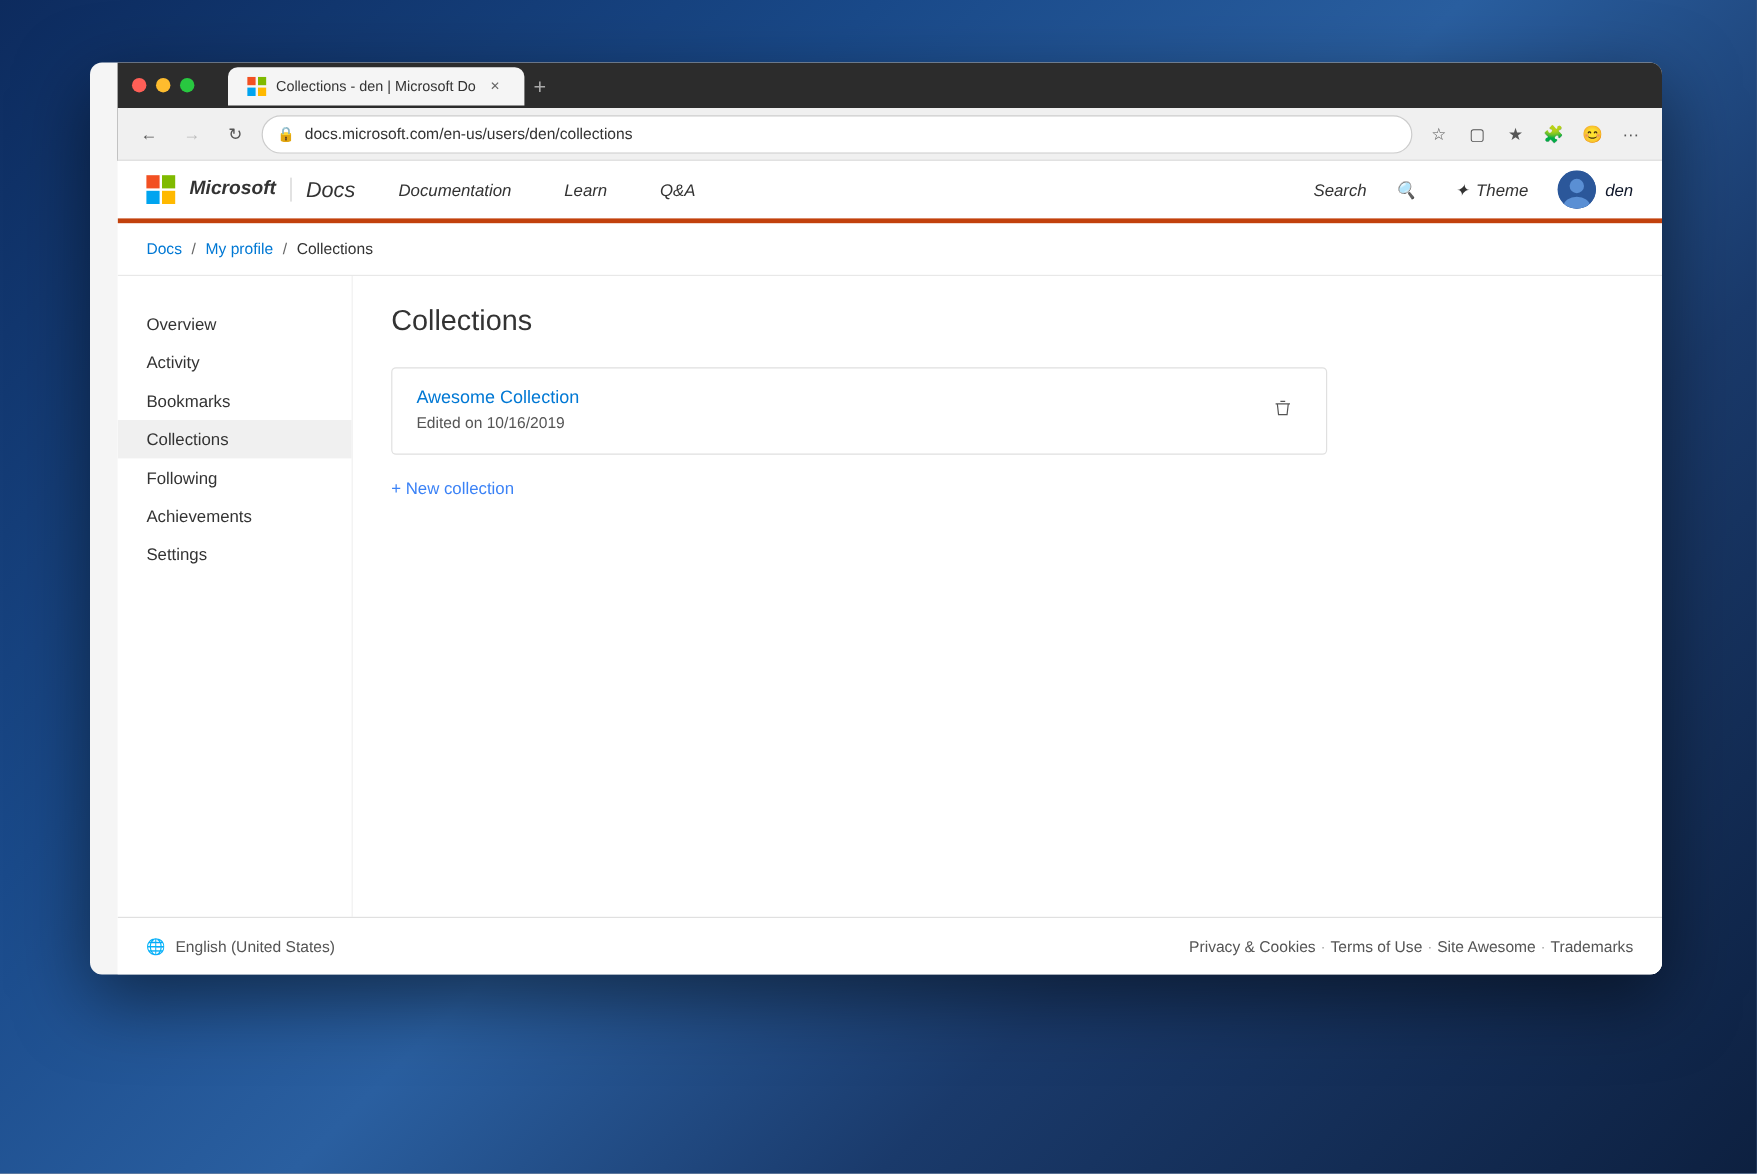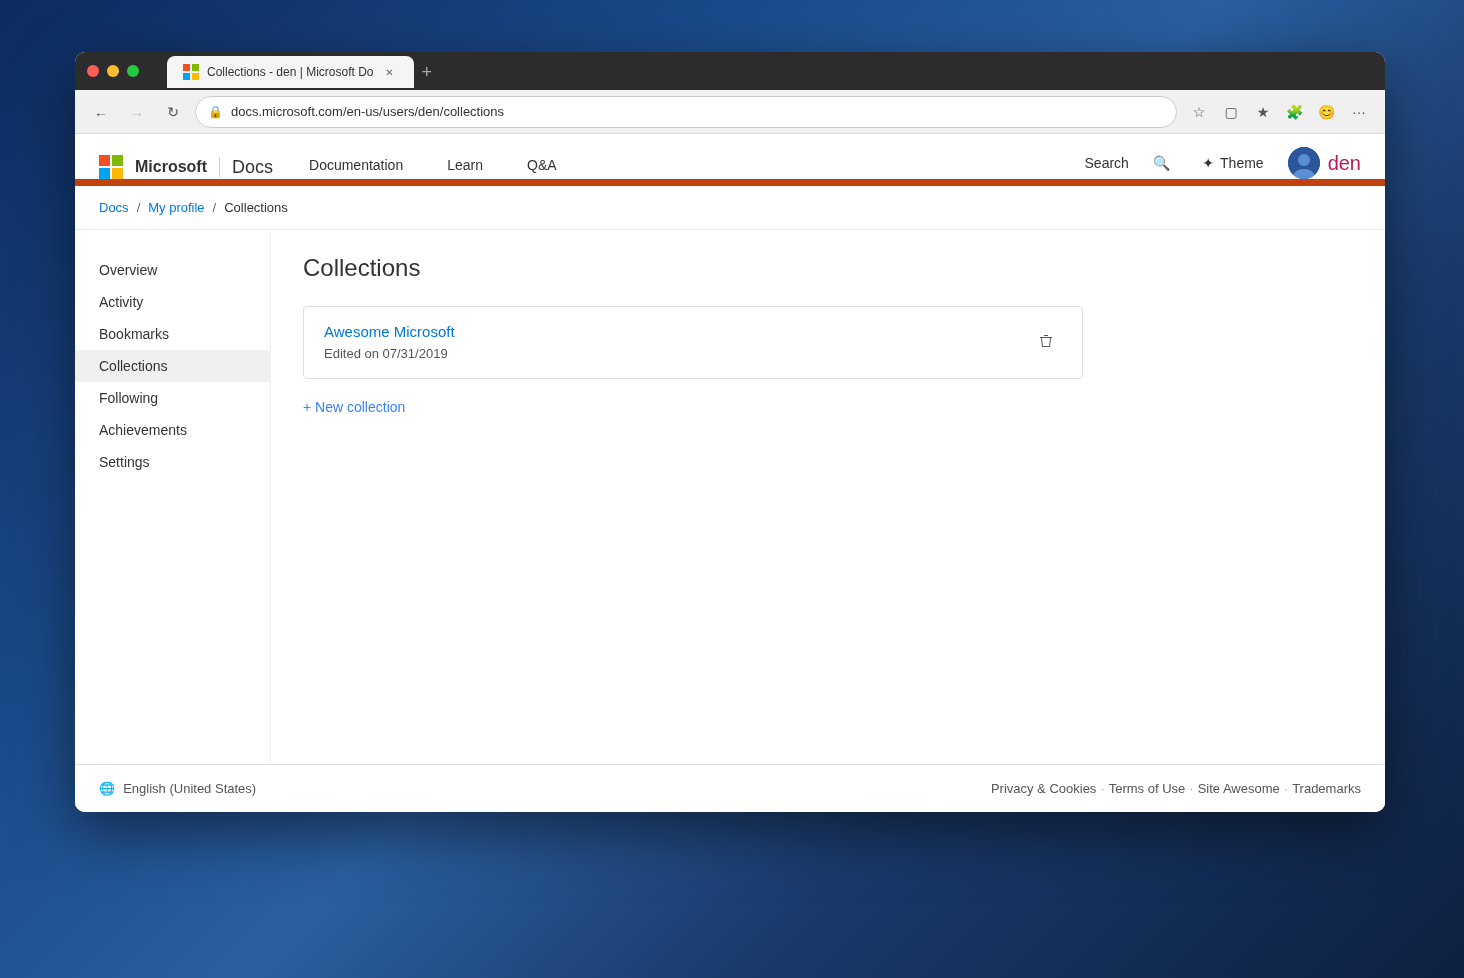--- a/index.html
+++ b/index.html
@@ -25,20 +25,21 @@
       top: 52px;
       left: 75px;
       width: 1310px;
       height: 760px;
       background: #f5f5f5;
       border-radius: 10px;
       box-shadow: 0 20px 60px rgba(0,0,0,0.5);
       overflow: hidden;
       display: flex;
       flex-direction: column;
+      padding-left: 23px;
     }
 
     
     .browser-chrome {
       background: #2c2c2c;
       flex-shrink: 0;
     }
 
     .browser-titlebar {
       height: 38px;
@@ -180,26 +181,27 @@
       flex: 1;
       background: white;
       overflow: auto;
       display: flex;
       flex-direction: column;
     }
 
     
     .site-header {
       height: 52px;
-      border-bottom: 7px solid #c2410c;
-      display: flex;
-      align-items: flex-end;
+      border-bottom: 4px solid #c2410c;
+      display: flex;
+      align-items: center;
       padding: 0 24px;
       gap: 24px;
       flex-shrink: 0;
+      font-style: italic;
     }
 
     .ms-logo {
       display: flex;
       align-items: center;
       gap: 12px;
     }
 
     .ms-logo-icon {
       width: 24px;
@@ -279,22 +281,22 @@
       align-items: center;
       justify-content: center;
       color: white;
       font-size: 13px;
       font-weight: 500;
       cursor: pointer;
       overflow: hidden;
     }
 
     .user-name {
-      font-size: 20px;
-      color: #be185d;
+      font-size: 14px;
+      color: #0f172a;
       cursor: pointer;
     }
 
     
     .breadcrumb-bar {
       height: 44px;
       border-bottom: 1px solid #e8e8e8;
       display: flex;
       align-items: center;
       padding: 0 24px;
@@ -568,22 +570,22 @@
         <a class="sidebar-item">Following</a>
         <a class="sidebar-item">Achievements</a>
         <a class="sidebar-item">Settings</a>
       </aside>
 
       <main class="main-content">
         <h1 class="page-title">Collections</h1>
 
         <div class="collection-card">
           <div class="collection-info">
-            <a class="collection-name">Awesome Microsoft</a>
-            <span class="collection-date">Edited on 07/31/2019</span>
+            <a class="collection-name">Awesome Collection</a>
+            <span class="collection-date">Edited on 10/16/2019</span>
           </div>
           <span class="collection-delete" title="Delete">
             <svg width="16" height="16" viewBox="0 0 16 16" fill="none" xmlns="http://www.w3.org/2000/svg">
               <path d="M6 2h4v1H6V2zM2 4h12v1h-1l-1 9H4L3 5H2V4zm2 1l.9 8h6.2L12 5H4z" fill="#555"></path>
             </svg>
           </span>
         </div>
 
         <a class="new-collection-btn">+ New collection</a>
       </main>

